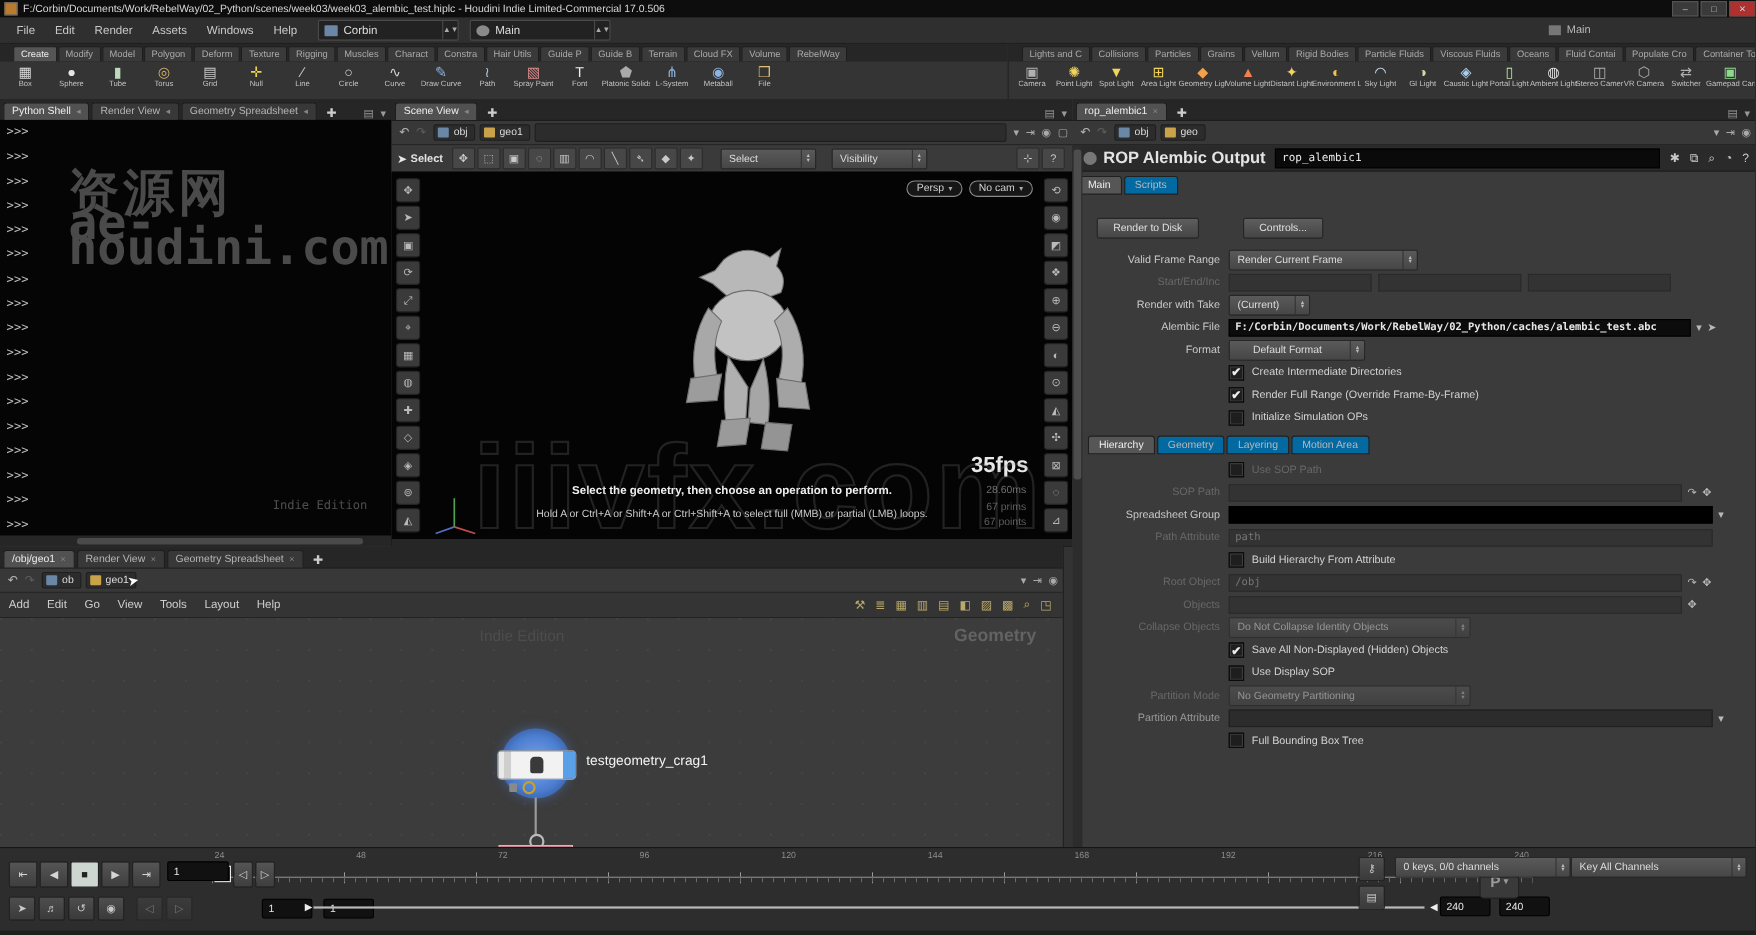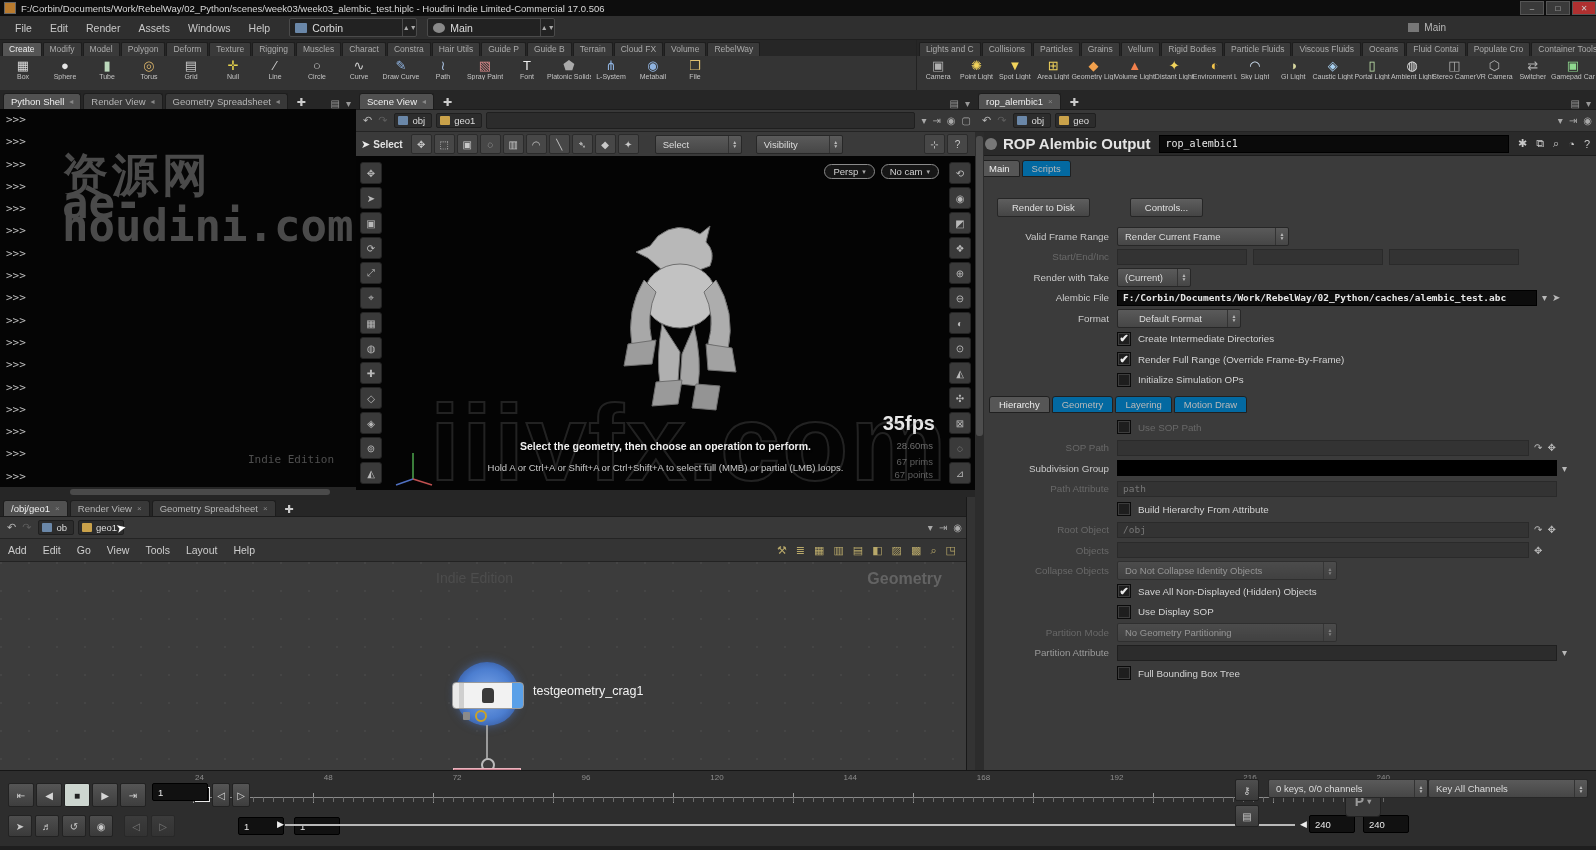--- a/index.html
+++ b/index.html
@@ -23,21 +23,21 @@
   .combo .cicon{width:12px;height:10px;background:#6a87a8;margin:0 5px;border-radius:1px;}
   .combo .cicon.round{border-radius:50%;background:#8a8a8a;}
   .combo .clabel{min-width:90px;}
   .combo .spin{width:13px;align-self:stretch;border-left:1px solid #4a4a4a;display:flex;align-items:center;
                justify-content:center;color:#aaa;font-size:7px;}
   #menubar-right{margin-left:auto;display:flex;align-items:center;margin-right:150px;color:#b9b9b9;}
   #menubar-right .cicon{width:11px;height:9px;background:#777;margin-right:5px;}
 
   
   #shelf{left:0;top:40px;width:1596px;height:50px;background:#343434;border-bottom:1px solid #222;}
-  .shelf-tabs{display:flex;height:16px;background:#262626;align-items:flex-end;padding-left:2px;overflow:hidden;}
+  .shelf-tabs{display:flex;height:16px;background:#262626;align-items:flex-end;padding-left:12px;overflow:hidden;}
   .shelf-tab{background:#3a3a3a;border:1px solid #1d1d1d;border-bottom:none;color:#aaa;
              font-size:8.5px;padding:1px 6px 2px;margin-right:1px;border-radius:2px 2px 0 0;white-space:nowrap;}
   .shelf-tab.active{background:#555;color:#eee;}
   .shelf-tools{display:flex;height:33px;align-items:flex-start;padding:1px 2px 0;}
   .shelf-tool{width:42px;display:flex;flex-direction:column;align-items:center;margin-top:1px;}
   .shelf-tool .tglyph{font-size:13px;line-height:15px;}
   .shelf-tool .tlabel{font-size:7px;color:#c3c3c3;white-space:nowrap;overflow:hidden;max-width:44px;}
   #shelf-left{position:absolute;left:0;top:0;width:916px;height:50px;border-right:1px solid #222;overflow:hidden;}
   #shelf-right{position:absolute;left:917px;top:0;width:679px;height:50px;overflow:hidden;}
 
@@ -830,38 +830,38 @@
         <span class="cbindent"></span>
         <span class="cb"></span>
         <span class="cblabel">Initialize Simulation OPs</span>
       </div>
 
       <div id="section-tabs">
 
       <span class="ptab active">Hierarchy</span>
           <span class="ptab">Geometry</span>
           <span class="ptab">Layering</span>
-          <span class="ptab">Motion Draw</span>
+          <span class="ptab">Motion Area</span>
         </div>
 
       <div class="prow dim">
         <span class="cbindent"></span>
         <span class="cb"></span>
         <span class="cblabel">Use SOP Path</span>
       </div>
 
       <div class="prow dim">
         <span class="plabel">SOP Path</span>
         <span class="pfield" style="width:400px;"></span>
         <span class="fi">↷</span>
         <span class="fi">✥</span>
       </div>
 
       <div class="prow">
-        <span class="plabel">Subdivision Group</span>
+        <span class="plabel">Spreadsheet Group</span>
         <span class="pfield" style="width:428px;background:#000;"></span>
         <span class="fi">▾</span>
       </div>
 
       <div class="prow dim">
         <span class="plabel">Path Attribute</span>
         <span class="pfield" style="width:428px;">path</span>
       </div>
 
       <div class="prow">

